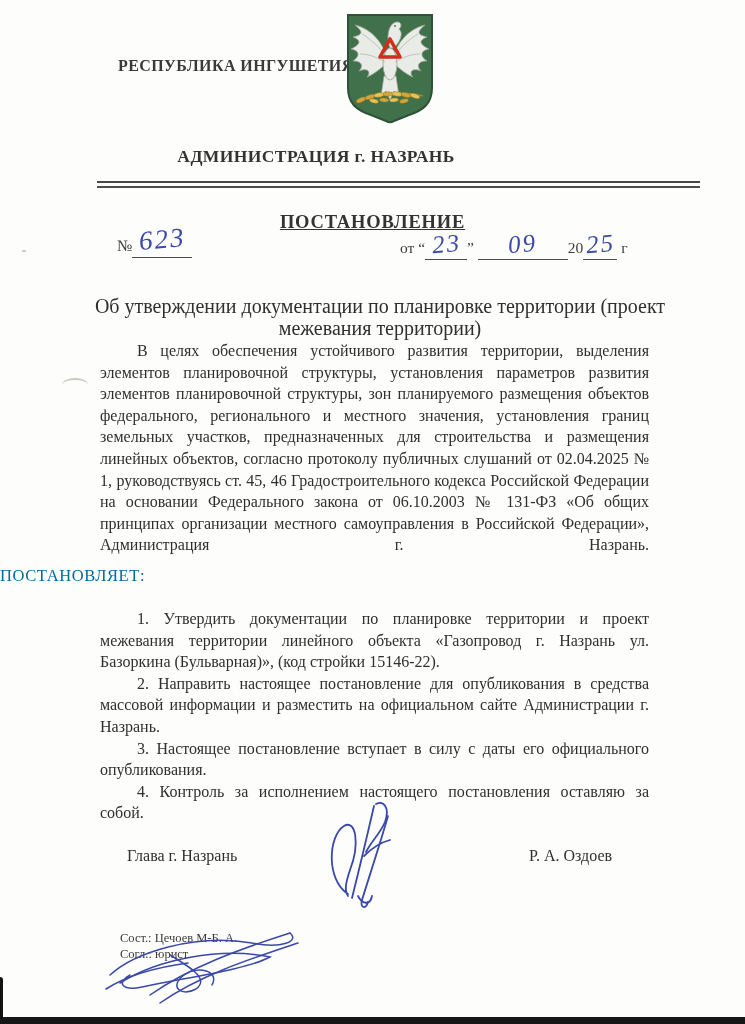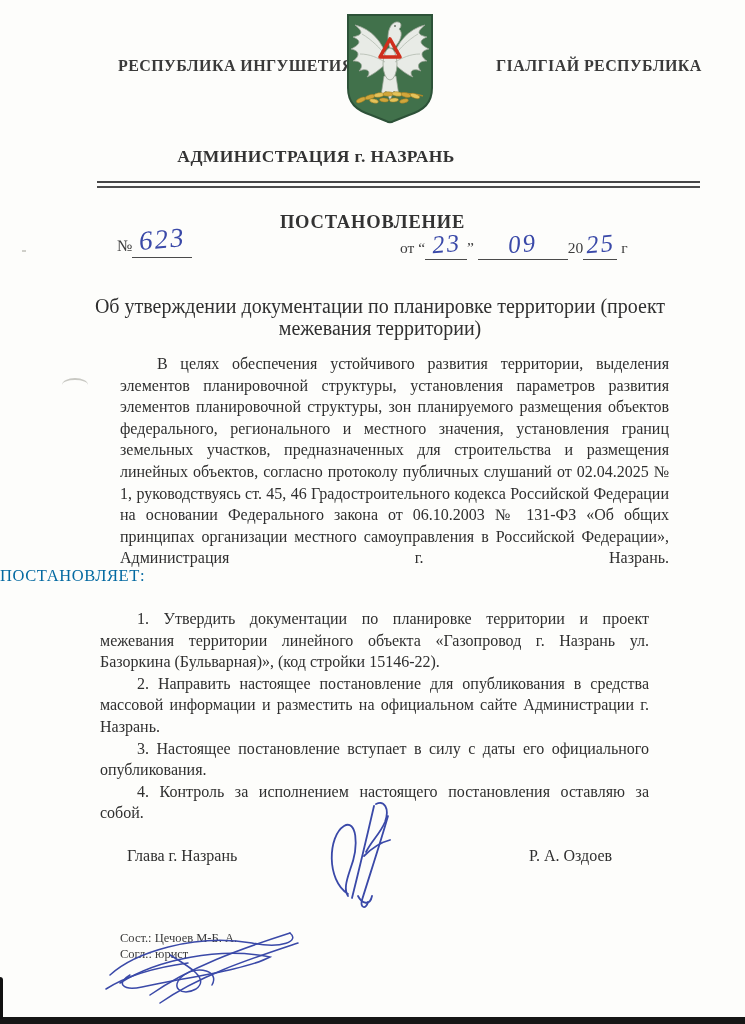--- a/index.html
+++ b/index.html
@@ -61,20 +61,21 @@
   .doc-type {
     position: absolute;
     top: 212px;
     left: 0;
     width: 745px;
     text-align: center;
     font-weight: bold;
     font-size: 18.5px;
     letter-spacing: 0.8px;
     color: #333;
+    text-decoration: underline;
   }
 
   
   .blank-line {
     display: inline-block;
     border-bottom: 1.4px solid #4a4a4a;
     text-align: center;
     height: 21px;
     vertical-align: baseline;
   }
@@ -118,30 +119,29 @@
     left: 85px;
     width: 590px;
     text-align: center;
     font-size: 20px;
     line-height: 21.5px;
     color: #2f2f2f;
   }
 
   .body-par {
     position: absolute;
-    top: 353px;
+    top: 340px;
     left: 100px;
     width: 549px;
     font-size: 16px;
     line-height: 21.6px;
     text-align: justify;
     text-align-last: justify;
     text-indent: 37px;
     color: #2f2f2f;
-    margin-left: 20px;
   }
 
   .resolves {
     position: absolute;
     top: 566px;
     left: 0;
     width: 745px;
     text-align: left;
     font-size: 16.5px;
     letter-spacing: 0.6px;
@@ -237,21 +237,20 @@
     background: #111;
     border-radius: 0 3px 0 0;
   }
 </style>
 </head>
 <body>
 
 <div class="page">
 
   <div class="rep-title left">РЕСПУБЛИКА ИНГУШЕТИЯ</div>
-  <div class="rep-title right">ГIАЛГIАЙ РЕСПУБЛИКА</div>
 
   <div class="emblem-wrap">
     <svg viewBox="0 0 92 114" width="92" height="114">
 
       <path d="M4,3 L88,3 L88,76 C88,91 80,98 65,103 L50,109 C47,111 45,111 42,109 L27,103 C12,98 4,91 4,76 Z" fill="#41714b" stroke="#2d5238" stroke-width="2"></path>
 
       <path d="M40,64 L37,84 L42,79 L46,88 L50,79 L55,84 L52,64 Z" fill="#e8ebe6" stroke="#9aa497" stroke-width="0.7"></path>
 
       <path d="M43,46 C39,31 28,17 11,13 C21,21 17,23 9,25 C19,29 15,33 7,37 C17,39 15,45 9,49 C19,49 19,55 15,59 C25,55 27,61 23,65 C33,61 38,54 43,52 Z" fill="#e8ebe6" stroke="#9aa497" stroke-width="0.8"></path>
 

